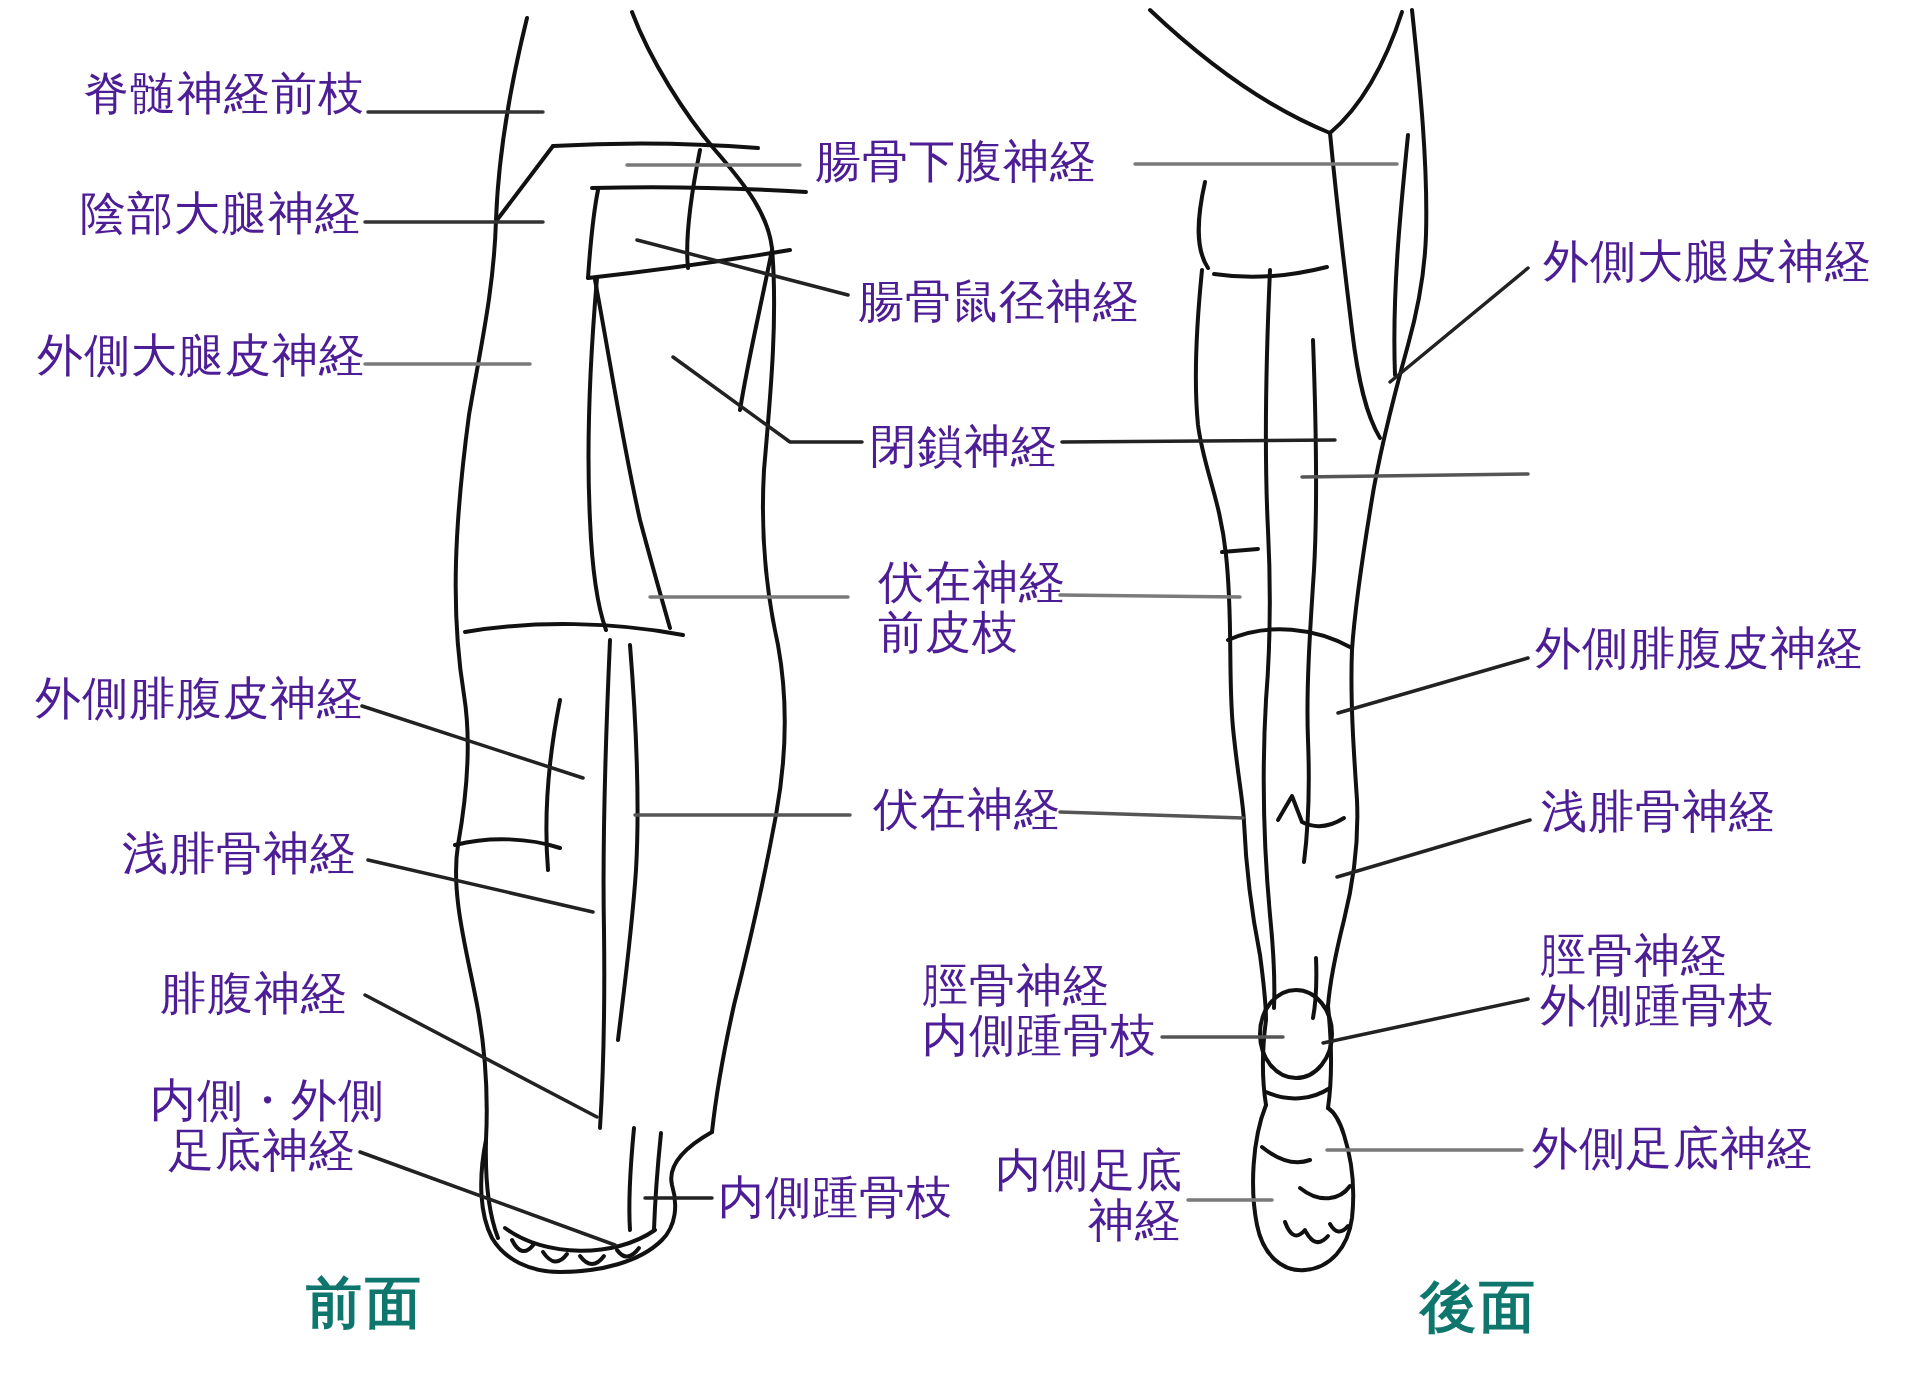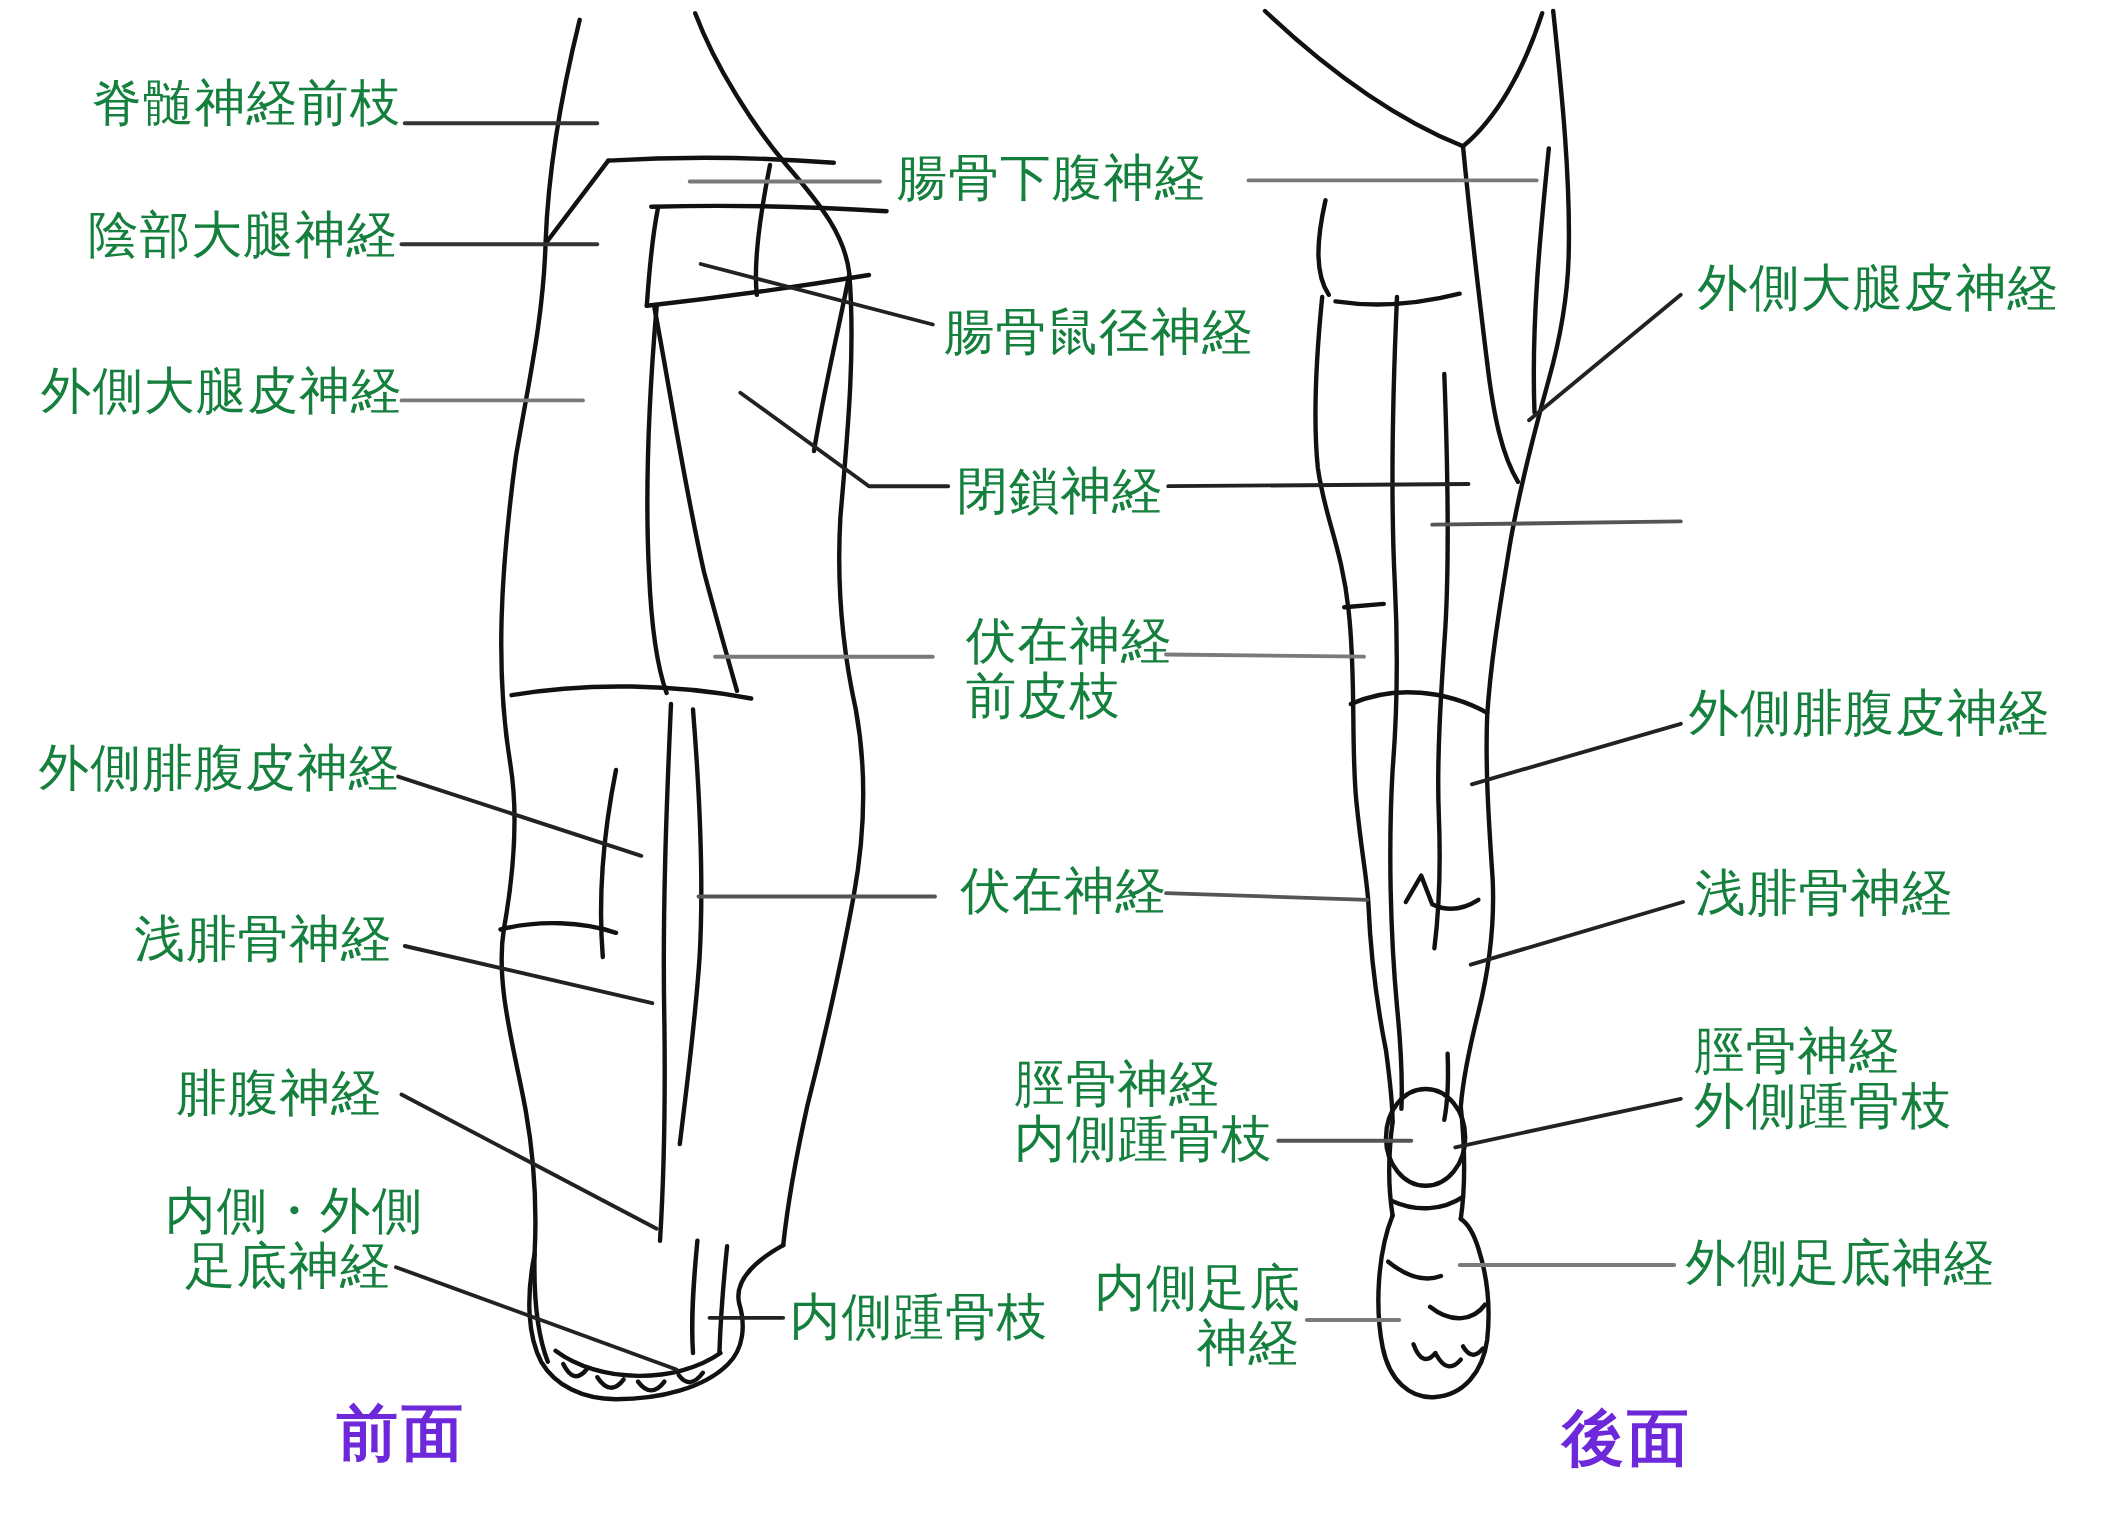--- a/index.html
+++ b/index.html
@@ -4,27 +4,27 @@
 <style>
   html,body{margin:0;padding:0;background:#ffffff;}
   .canvas{
     position:relative;width:1920px;height:1390px;background:#ffffff;
     font-family:"Liberation Sans","DejaVu Sans",sans-serif;color:#111;
     overflow:hidden;
   }
   .art{position:absolute;left:0;top:0;width:1920px;height:1390px;}
   .lbl{
     position:absolute;font-size:46px;line-height:50px;white-space:nowrap;
-    letter-spacing:1px;color:#15803d;
+    letter-spacing:1px;color:#4c1d95;
   }
   .lbl span{display:block;}
   .r{text-align:right;}
   .cap{
     position:absolute;font-size:56px;line-height:58px;font-weight:bold;
-    letter-spacing:3px;color:#6d28d9;white-space:nowrap;
+    letter-spacing:3px;color:#0f766e;white-space:nowrap;
   }
 </style>
 </head>
 <body>
 
 <div class="canvas">
 
   <svg class="art" viewBox="0 0 1920 1390">
 
     <g fill="none" stroke="#111" stroke-width="4" stroke-linecap="round" stroke-linejoin="round">

